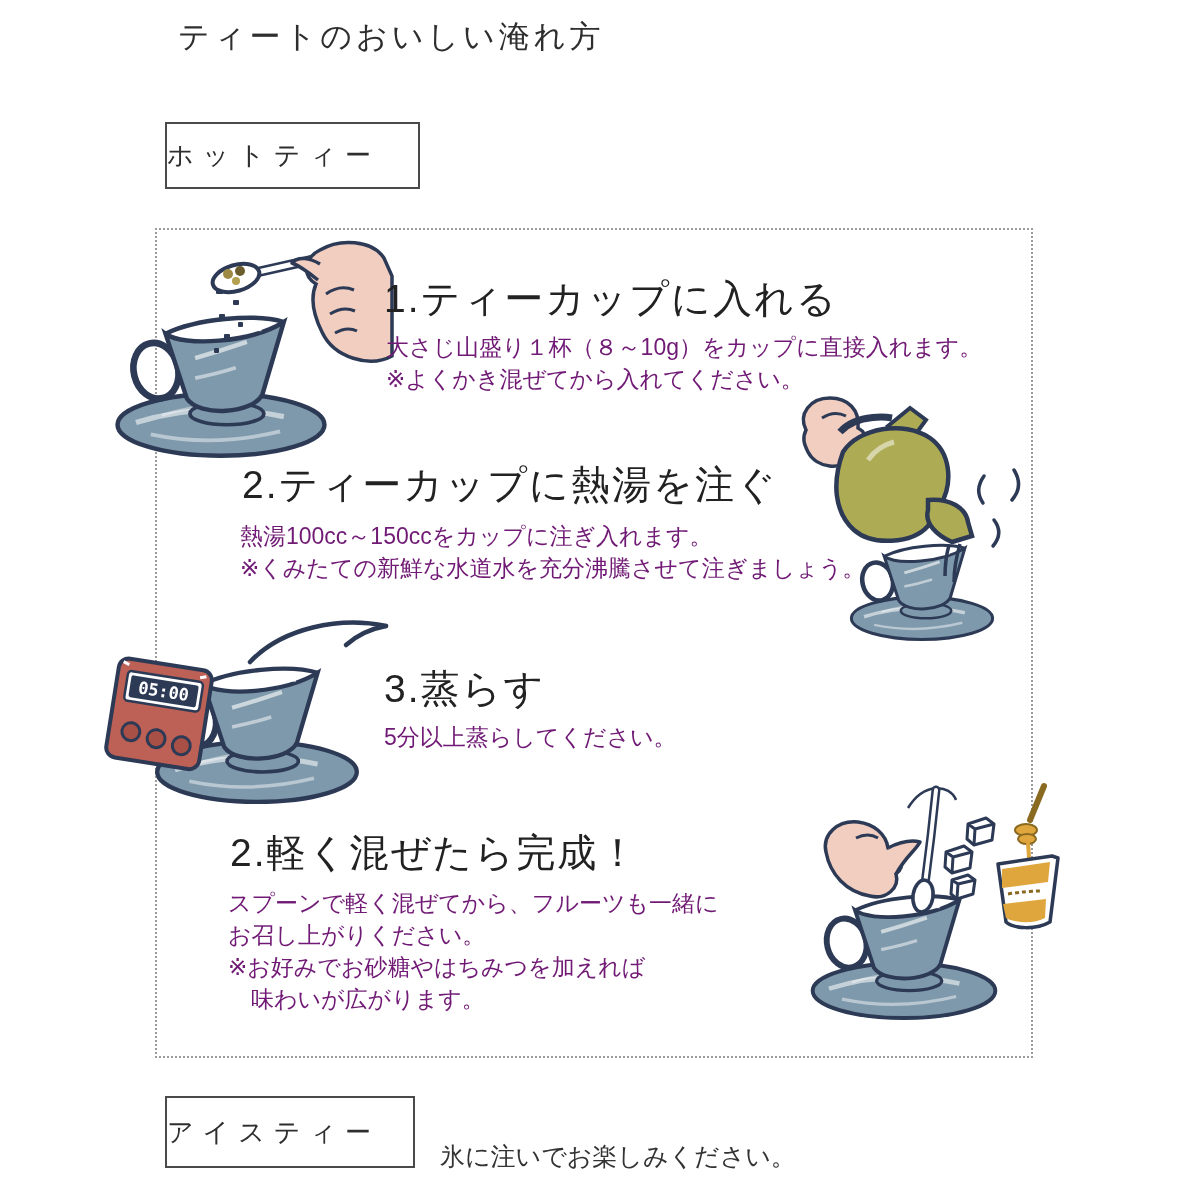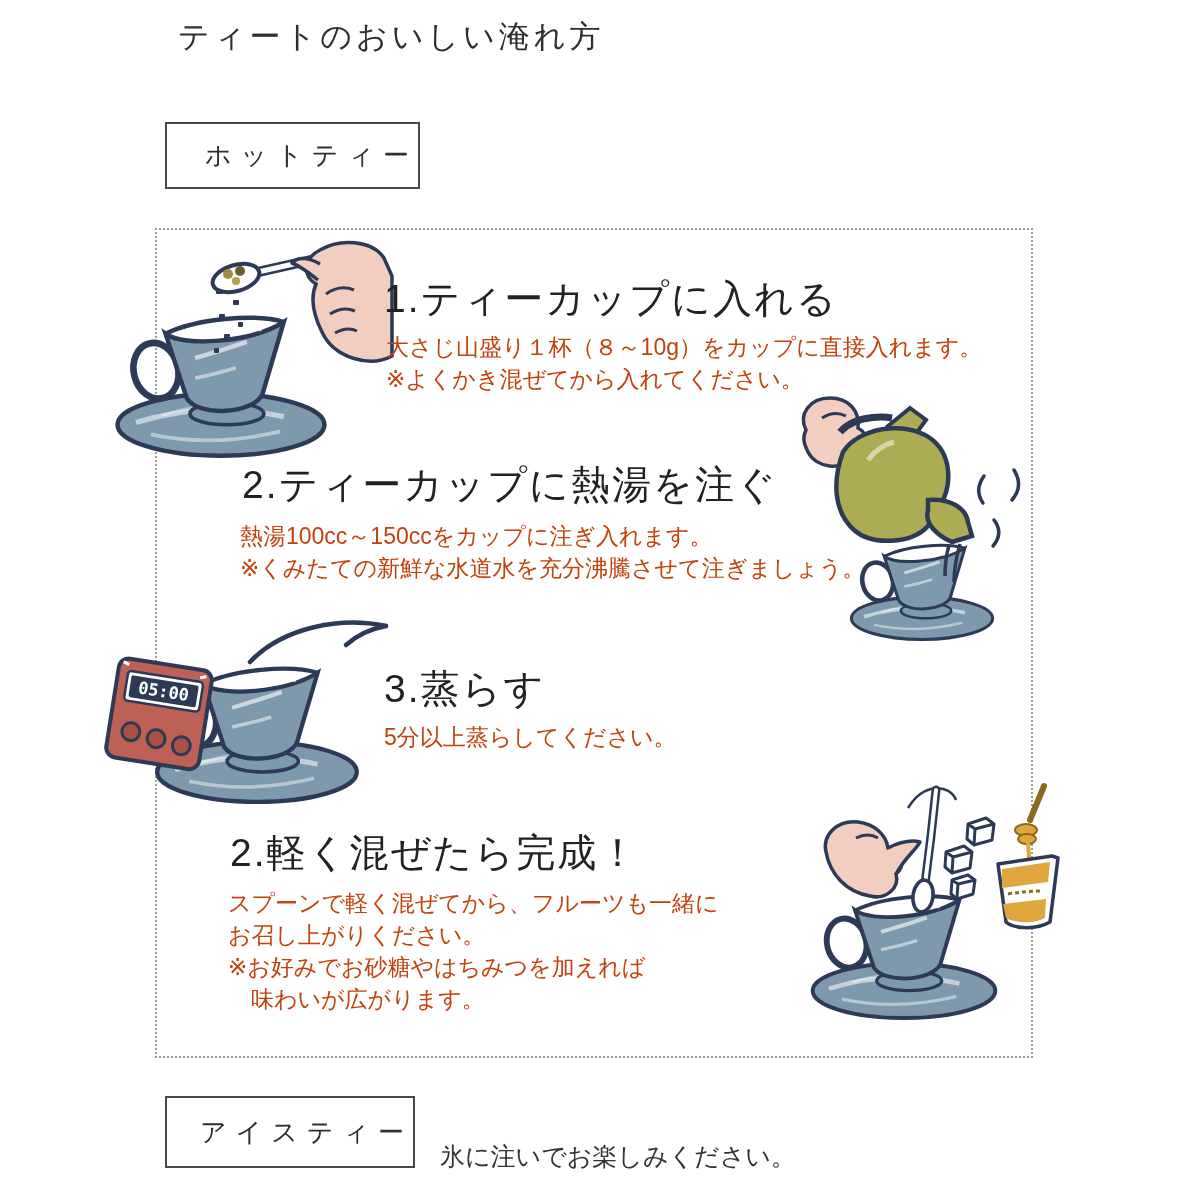--- a/index.html
+++ b/index.html
@@ -1,27 +1,27 @@
 <!DOCTYPE html>
 <html><head>
 <meta charset="utf-8">
 <style>
   html,body{margin:0;padding:0;background:#fff;}
   .canvas{position:relative;width:1200px;height:1200px;background:#ffffff;overflow:hidden;
           font-family:"Liberation Sans","DejaVu Sans",sans-serif;color:#3a3a3a;}
   .serif{font-family:Liberation Sans, sans-serif;}
   .page-title{position:absolute;left:178px;top:16px;font-size:31px;letter-spacing:4px;color:#2e2e2e;white-space:nowrap;}
-  .label-box{position:absolute;border:2px solid #4a4a4a;display:flex;align-items:center;justify-content:flex-end;
+  .label-box{position:absolute;border:2px solid #4a4a4a;display:flex;align-items:center;justify-content:flex-start;
              font-size:26px;letter-spacing:9px;color:#2e2e2e;background:#fff;box-sizing:border-box;}
   .hot-box{left:165px;top:122px;width:255px;height:67px;}
   .ice-box{left:165px;top:1096px;width:250px;height:72px;}
   .dashed-box{position:absolute;left:155px;top:228px;width:878px;height:830px;
               border:2px dotted #9b9b9b;box-sizing:border-box;z-index:1;}
   .step-heading{position:absolute;font-size:39px;letter-spacing:2px;color:#222;white-space:nowrap;z-index:3;}
-  .step-line{position:absolute;font-size:23px;color:#c2410c;white-space:nowrap;z-index:3;}
+  .step-line{position:absolute;font-size:23px;color:#701a75;white-space:nowrap;z-index:3;}
   .ice-line{position:absolute;font-size:25px;color:#333;white-space:nowrap;}
   .illust{position:absolute;z-index:2;}
   svg{display:block;overflow:visible;}
 </style>
 </head>
 <body>
 
 <div class="canvas">
 
   <svg width="0" height="0" style="position:absolute" aria-hidden="true">

